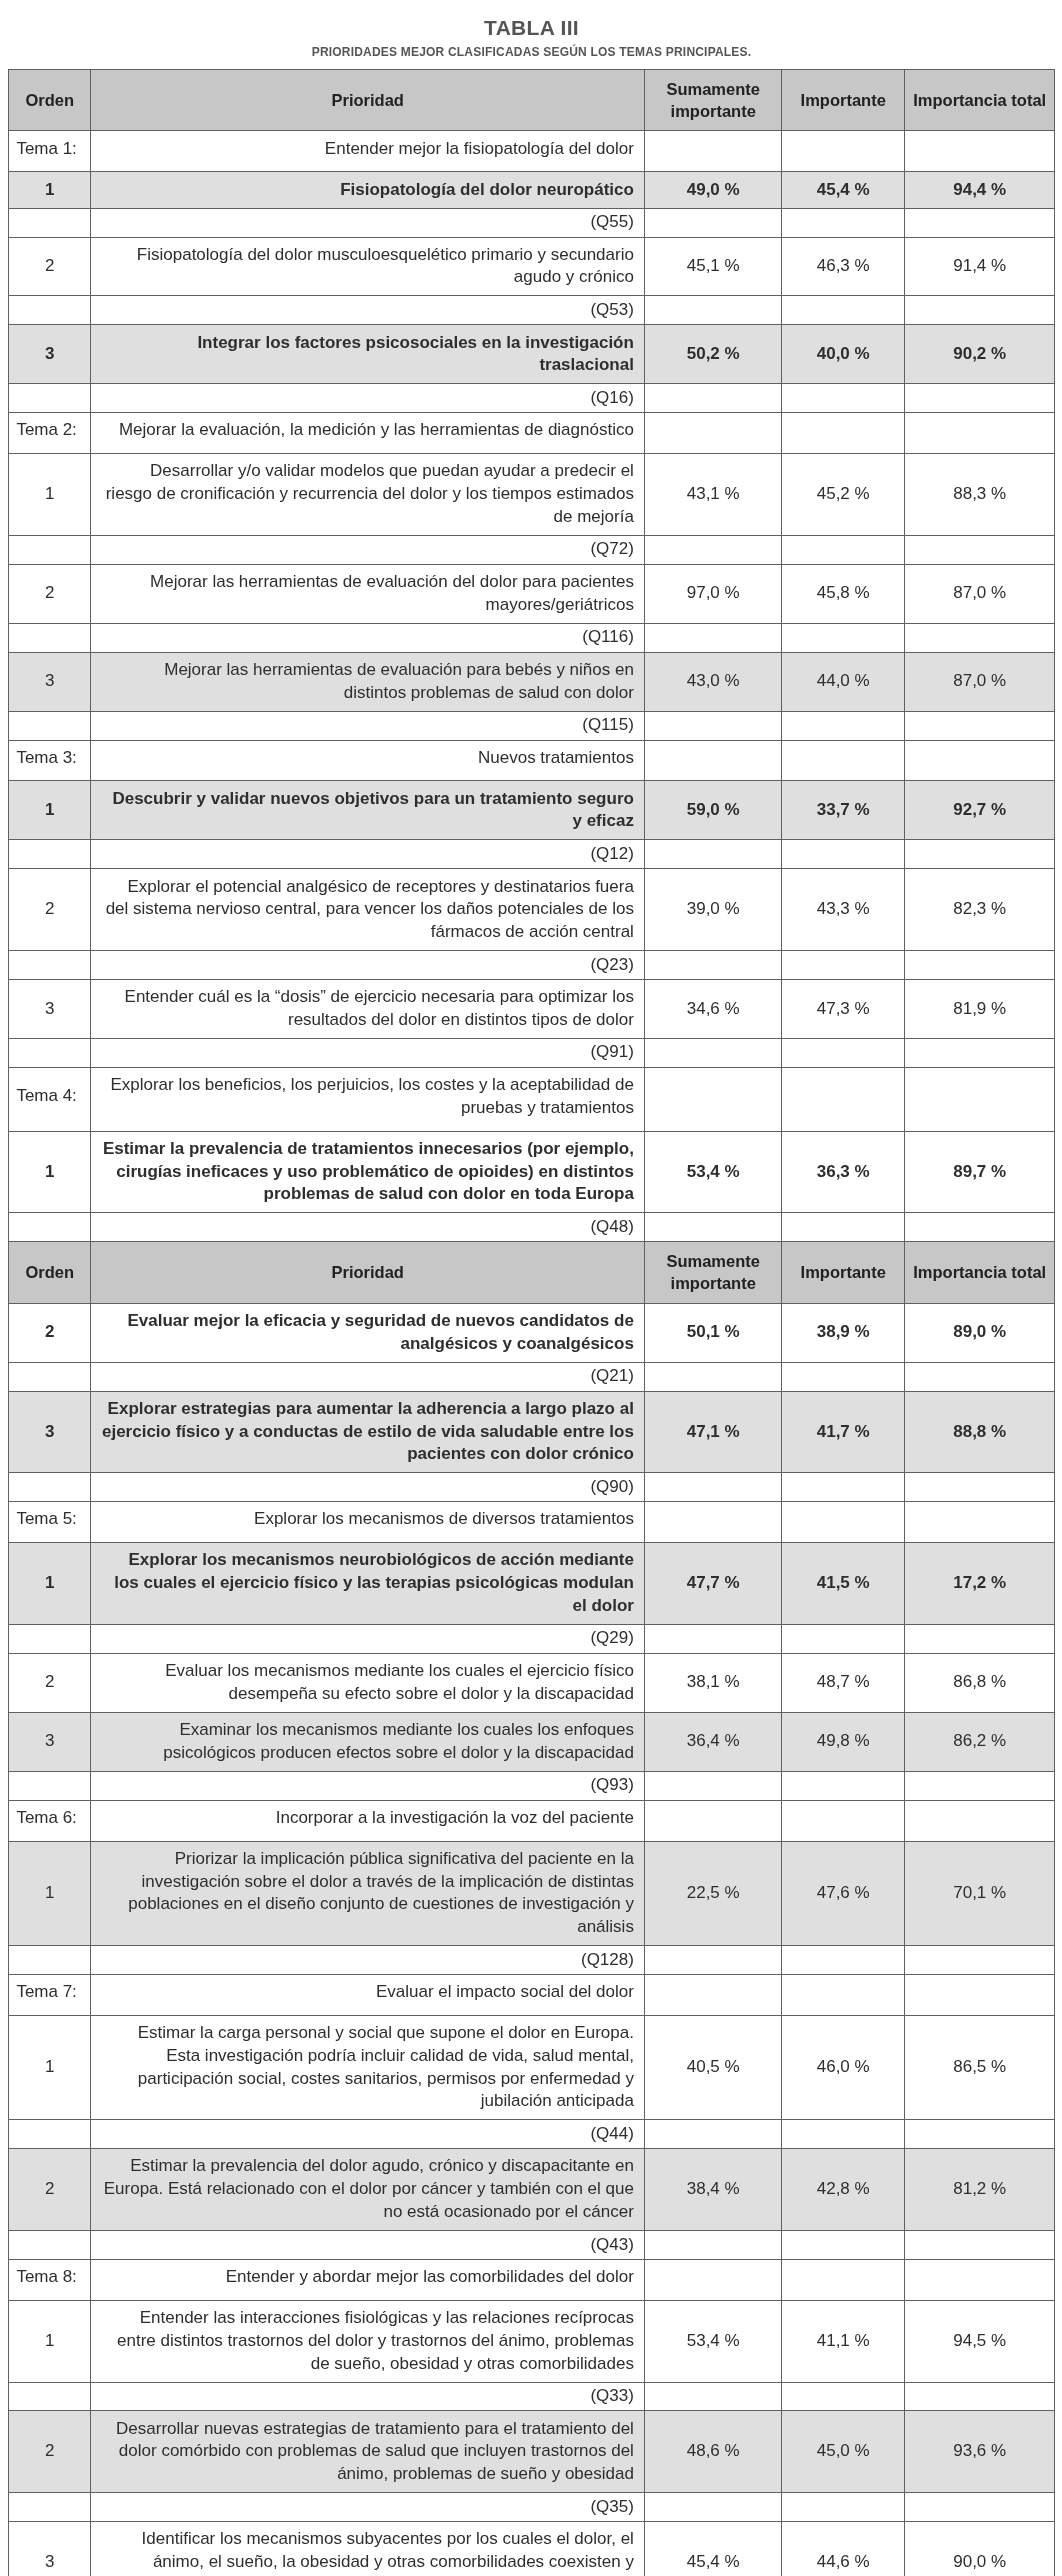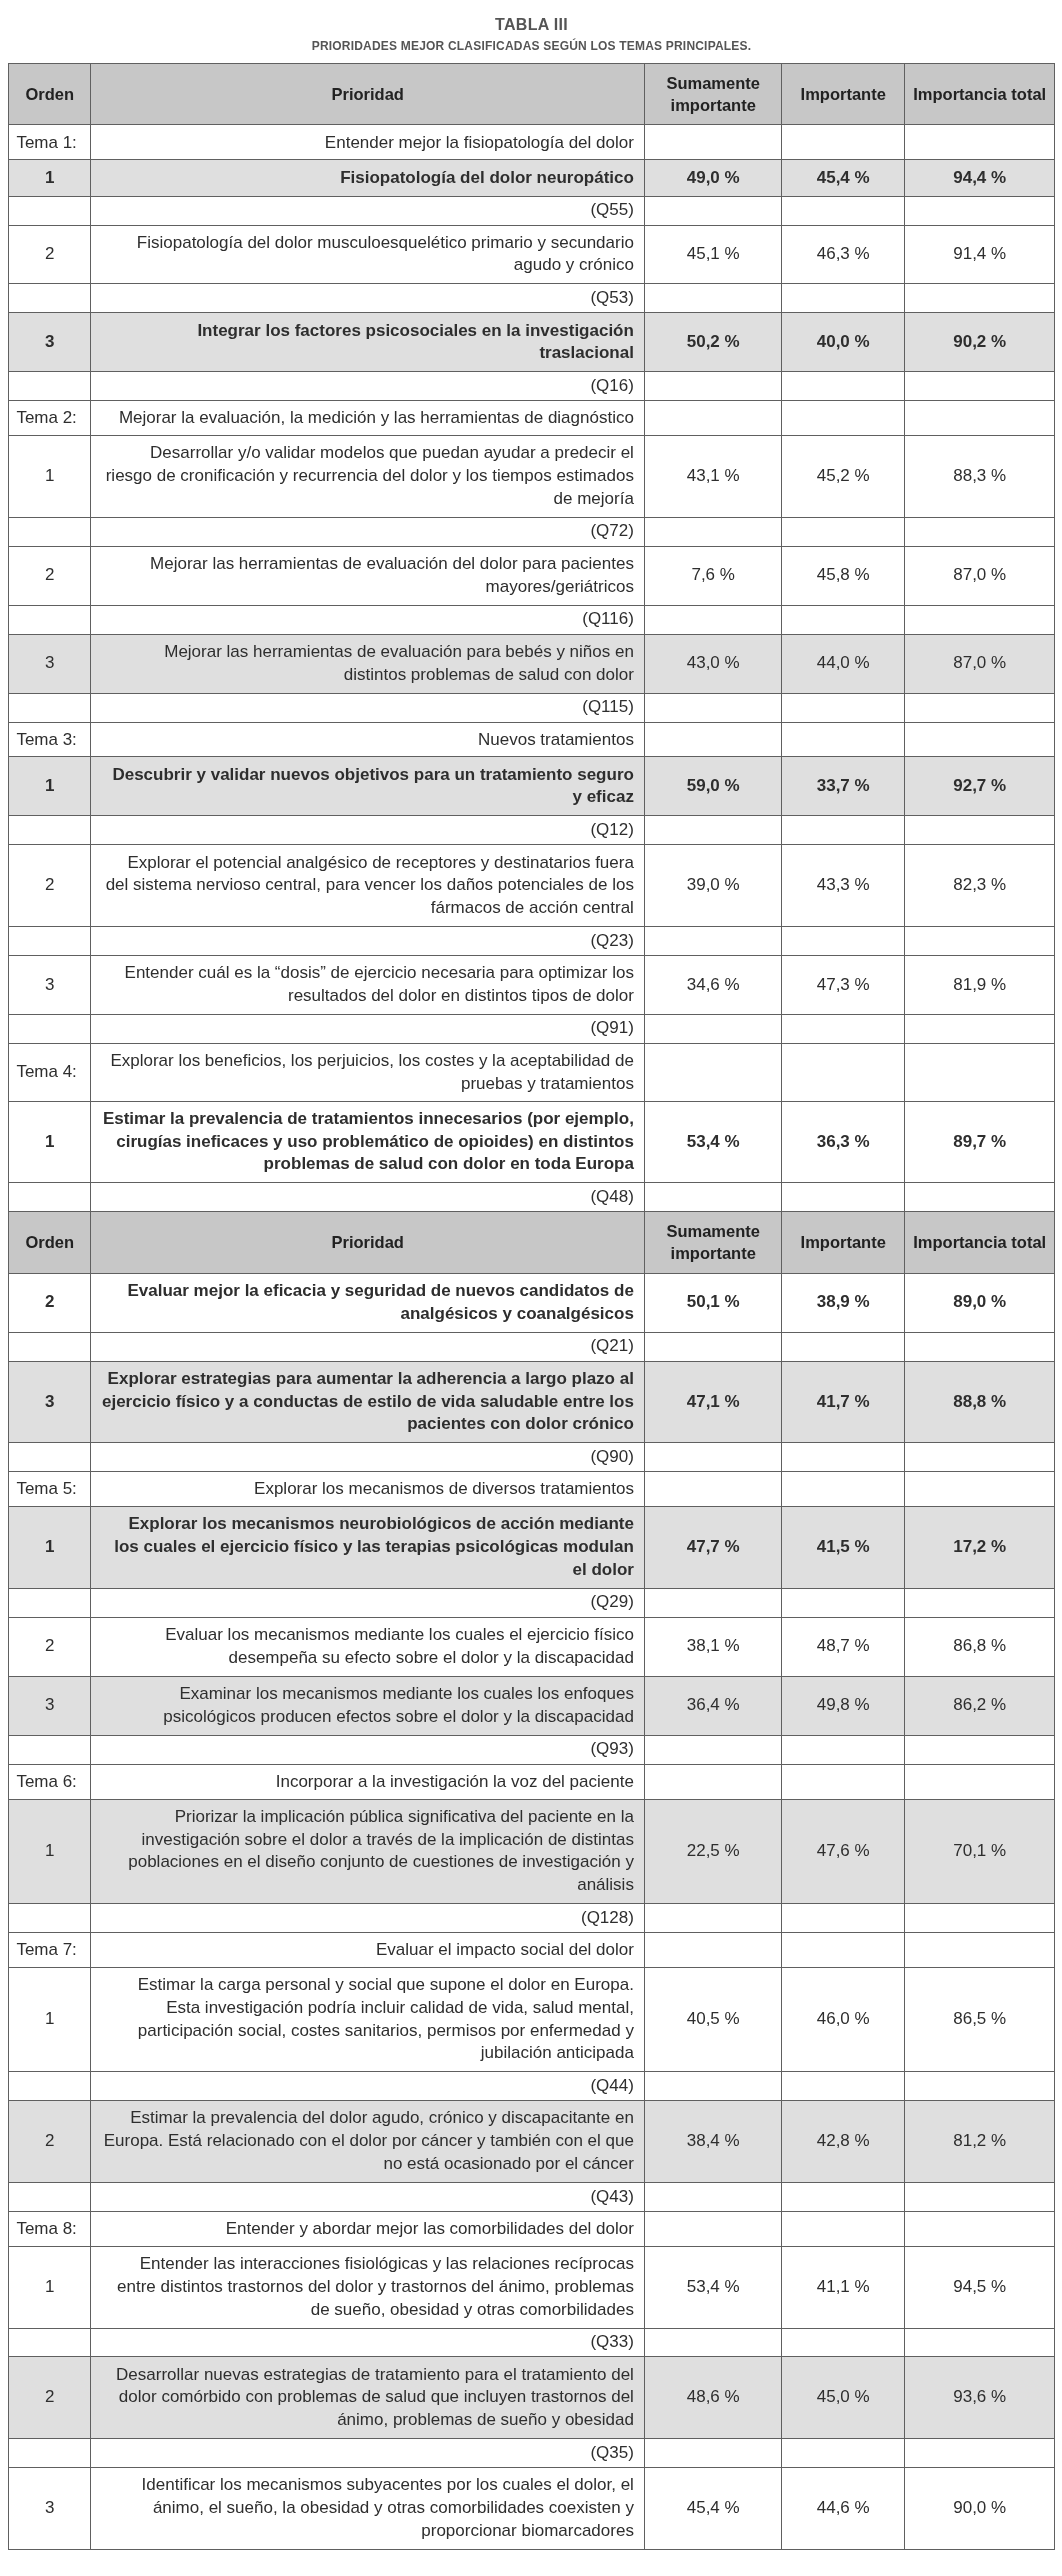--- a/index.html
+++ b/index.html
@@ -16,21 +16,21 @@
     font-family:"Liberation Sans", sans-serif;
     color:var(--text);
     padding:13.4px 8.2px 20.6px 8.2px;
   }
   .title-block{
     text-align:center;
     color:var(--title);
     font-weight:bold;
     margin:3.1px 0 10.3px 0;
   }
-  .title{font-size:16px;letter-spacing:0.3px;text-align:center;}
+  .title{font-size:21px;letter-spacing:0.3px;text-align:center;}
   .subtitle{font-size:12px;margin-top:4.1px;letter-spacing:0.2px;}
   table.priorities{
     width:1046px;
     table-layout:fixed;
     border-collapse:collapse;
   }
   .c-orden{width:82px}
   .c-prioridad{width:554px}
   .c-sum{width:137px}
   .c-imp{width:123px}
@@ -67,21 +67,21 @@
     padding:2.6px 10.3px;
     font-size:16px;
   }
   td.pct{
     text-align:center;
     padding:6.2px 3.1px;
     white-space:nowrap;
   }
   tr.shaded-row td{background:var(--shaded-bg);}
   tr.bold-row td{font-weight:bold;}
-  tr.tema-row td{padding-top:6.2px;padding-bottom:5px;}
+  tr.tema-row td{padding-top:6.2px;padding-bottom:11px;}
 </style>
 </head>
 <body>
 
 <div class="page">
 
   <div class="title-block">
     <div class="title">TABLA III</div>
     <div class="subtitle">PRIORIDADES MEJOR CLASIFICADAS SEGÚN LOS TEMAS PRINCIPALES.</div>
   </div>
@@ -168,21 +168,21 @@
         <tr class="code-row">
           <td class="orden"></td>
           <td class="prioridad qcode">(Q72)</td>
           <td class="pct"></td>
           <td class="pct"></td>
           <td class="pct"></td>
         </tr>
         <tr class="priority-row">
           <td class="orden">2</td>
           <td class="prioridad">Mejorar las herramientas de evaluación del dolor para pacientes mayores/geriátricos</td>
-          <td class="pct">7,6 %</td>
+          <td class="pct">97,0 %</td>
           <td class="pct">45,8 %</td>
           <td class="pct">87,0 %</td>
         </tr>
         <tr class="code-row">
           <td class="orden"></td>
           <td class="prioridad qcode">(Q116)</td>
           <td class="pct"></td>
           <td class="pct"></td>
           <td class="pct"></td>
         </tr>

